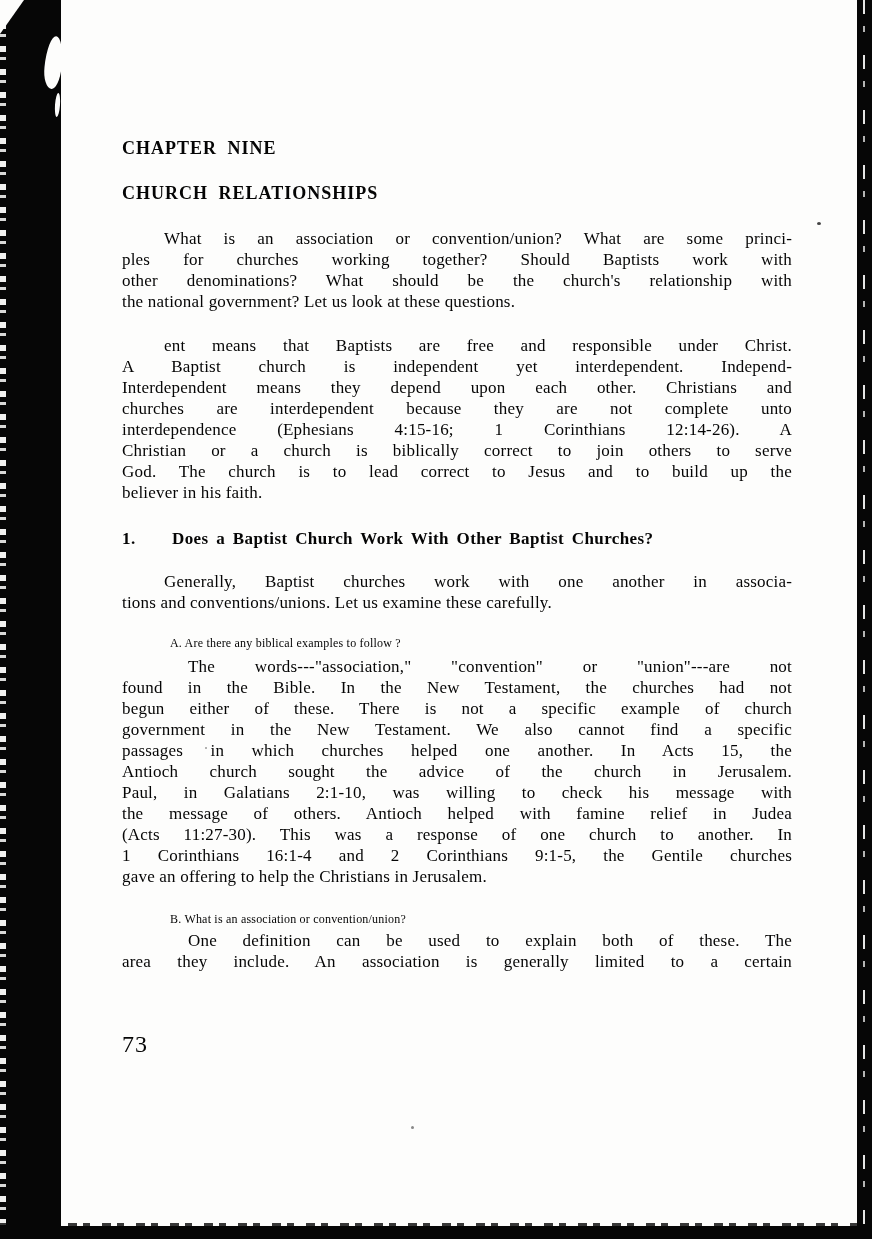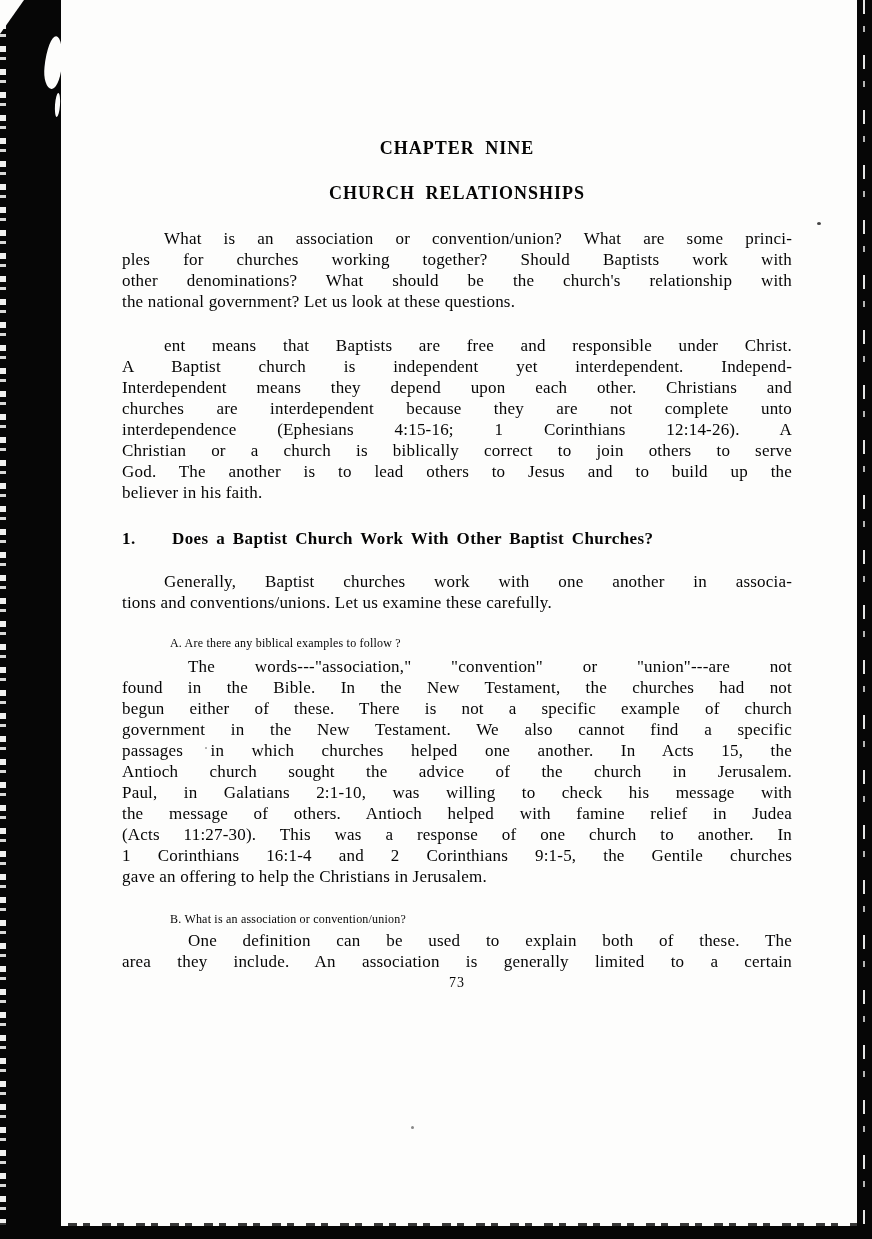--- a/index.html
+++ b/index.html
@@ -65,21 +65,21 @@
   .speck { position:absolute; background:#444; border-radius:50%; z-index:1; }
   .speck.s1 { left:817px; top:222px; width:4px; height:3px; }
   .speck.s2 { left:411px; top:1126px; width:3px; height:3px; background:#888; }
   .speck.s3 { left:205px; top:747px; width:2px; height:2px; background:#999; }
 
   
   .page { position:absolute; left:61px; top:0; right:15px; bottom:13px; z-index:1; }
   .text-block { position:absolute; left:61px; top:0; width:670px; }
 
   .center-heading {
-    text-align:center; font-weight:bold; font-size:18px; line-height:21px;
+    font-weight:bold; font-size:18px; line-height:21px;
     letter-spacing:1px; word-spacing:5px;
   }
   .chapter-label { margin-top:138px; }
   .chapter-title { margin-top:24px; }
 
   .para { font-size:17px; line-height:21px; letter-spacing:.2px; }
   .para .line {
     text-align:justify; text-align-last:justify; text-justify:inter-word;
   }
   .para .line:last-child { text-align-last:left; }
@@ -100,21 +100,21 @@
   .section-number { flex:none; width:50px; }
   .section-title { word-spacing:3px; }
 
   .sub-heading {
     font-size:12px; line-height:21px; padding-left:48px; letter-spacing:.2px;
   }
   .sub-heading.ha { margin-top:20px; }
   .sub-heading.hb { margin-top:22px; }
 
   .page-number {
-    text-align:center; font-size:14px; line-height:21px;
+    margin-top:62px; font-size:24px; line-height:21px;
     letter-spacing:1px;
   }
 </style>
 </head>
 <body>
 
 <div class="band-left"></div>
 <div class="corner-wedge"></div>
 <div class="tear"></div>
 <div class="tear-sliver"></div>
@@ -138,21 +138,21 @@
         <div class="line">the national government? Let us look at these questions.</div>
       </div>
 
     <div class="para main" id="p2">
         <div class="line">ent means that Baptists are free and responsible under Christ.</div>
         <div class="line">A Baptist church is independent yet interdependent.  Independ-</div>
         <div class="line">Interdependent means they depend upon each other. Christians and</div>
         <div class="line">churches are interdependent because they are not complete unto</div>
         <div class="line">interdependence (Ephesians 4:15-16; 1 Corinthians 12:14-26). A</div>
         <div class="line">Christian or a church is biblically correct to join others to serve</div>
-        <div class="line">God. The another is to lead others to Jesus and to build up the</div>
+        <div class="line">God. The church is to lead correct to Jesus and to build up the</div>
         <div class="line">believer in his faith.</div>
       </div>
 
     <div class="section-heading">
       <span class="section-number">1.</span>
       <span class="section-title">Does a Baptist Church Work With Other Baptist Churches?</span>
     </div>
 
     <div class="para main" id="p3">
         <div class="line">Generally, Baptist churches work with one another in associa-</div>

